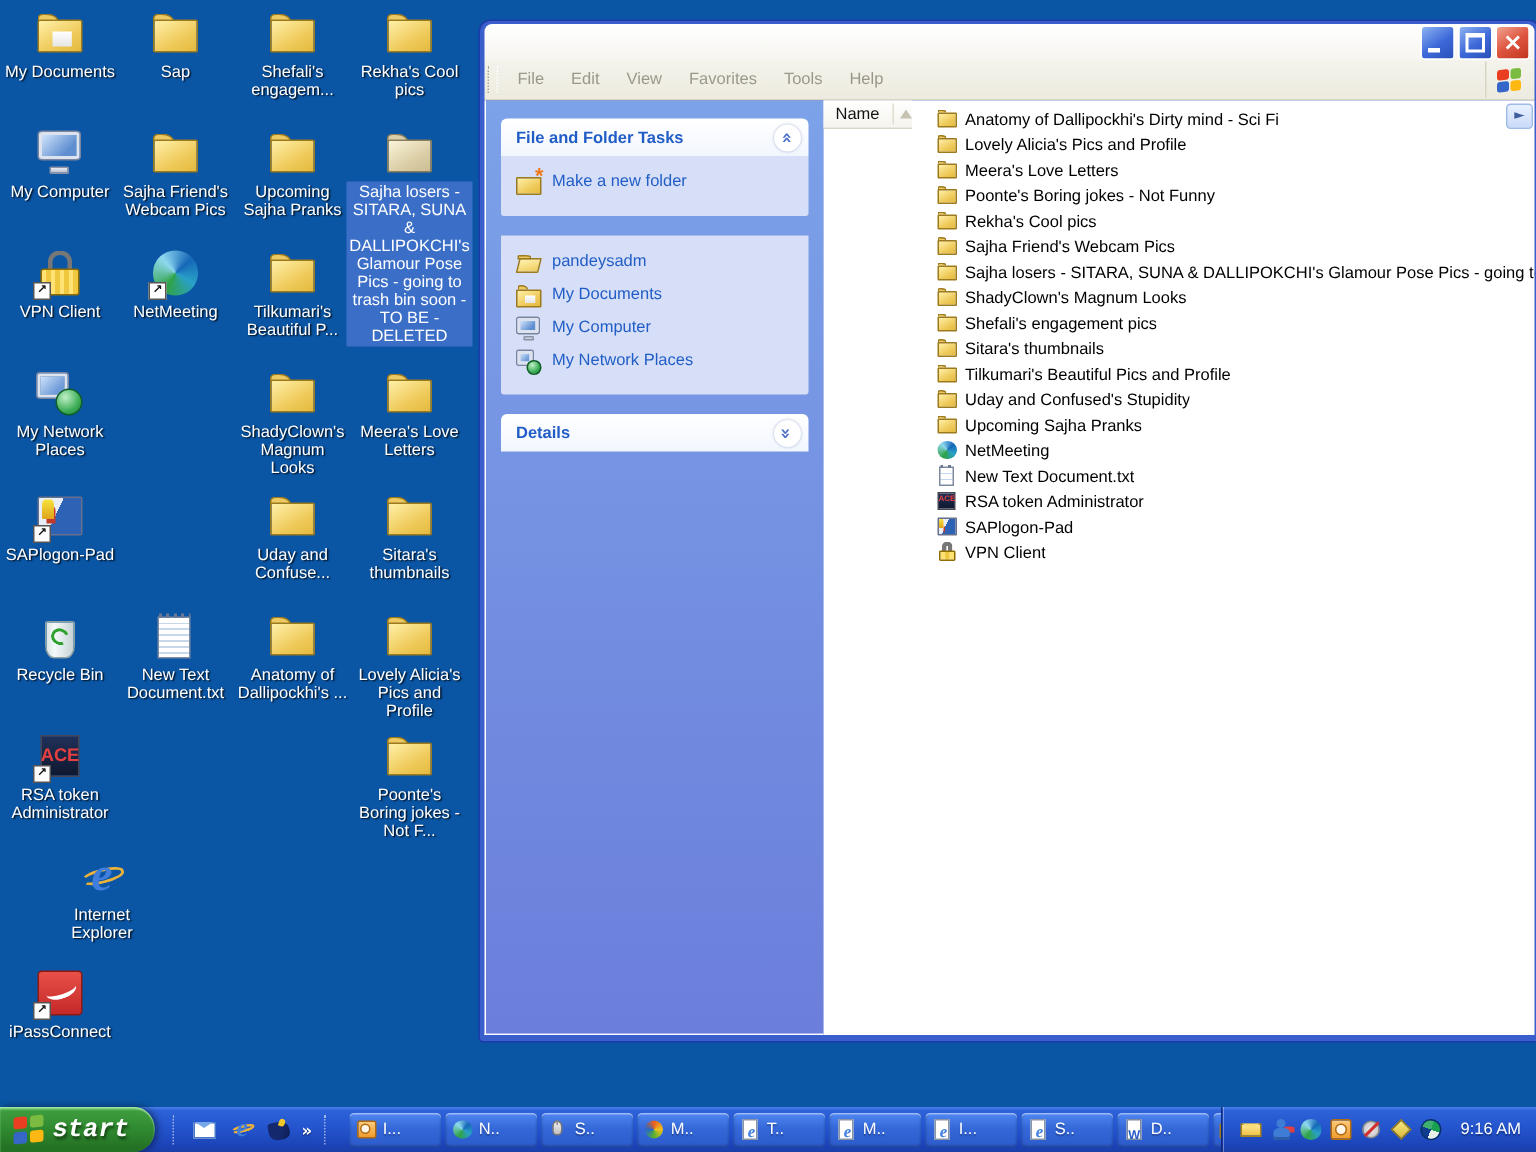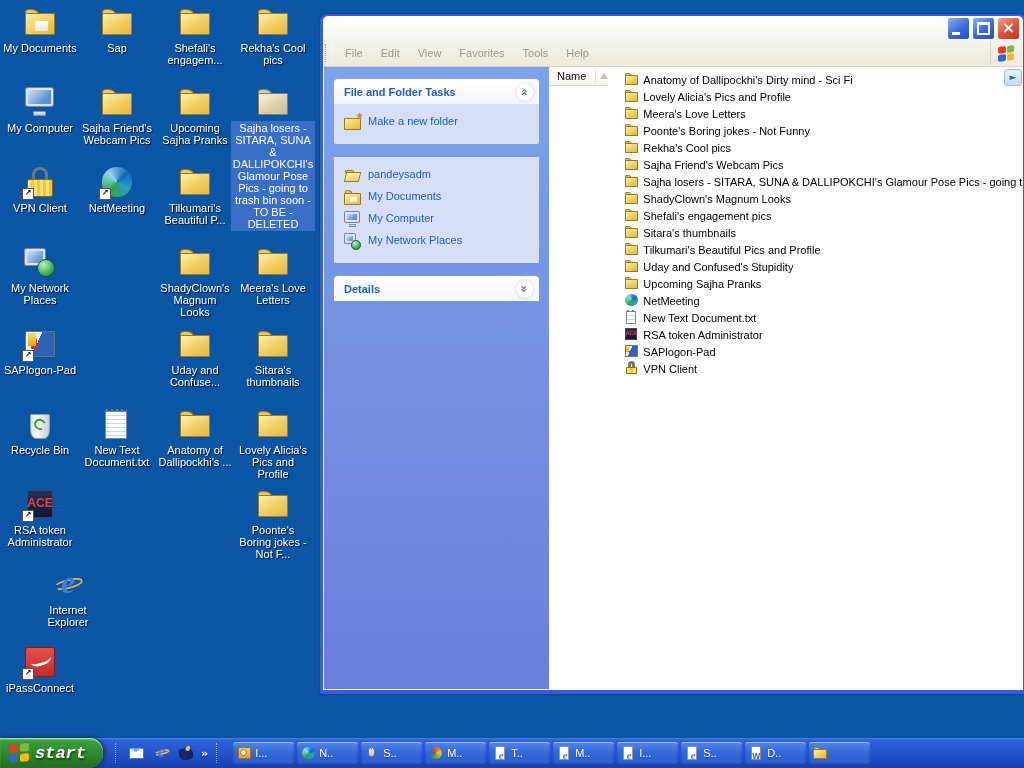--- a/index.html
+++ b/index.html
@@ -546,13 +546,26 @@
       <div class="task-btn">
         <span class="ic ic-word"></span>
         <span class="bl">D..</span>
       </div>
 
       <div class="task-btn">
         <span class="ic ic-folder"></span>
 
       </div>
     </div>
+  <div class="tray">
+    <span style="display:flex;gap:5px;align-items:center;">
+
+    <span class="ic ic-mail"></span>
+        <span class="ic ic-user"></span>
+        <span class="ic ic-netmeeting"></span>
+        <span class="ic ic-clock-orange"></span>
+        <span class="ic ic-mute"></span>
+        <span class="ic ic-diamond"></span>
+        <span class="ic ic-pinwheel"></span>
+      </span>
+    <span class="tray-clock">9:16 AM</span>
+  </div>
 </div>
 
 </body></html>

